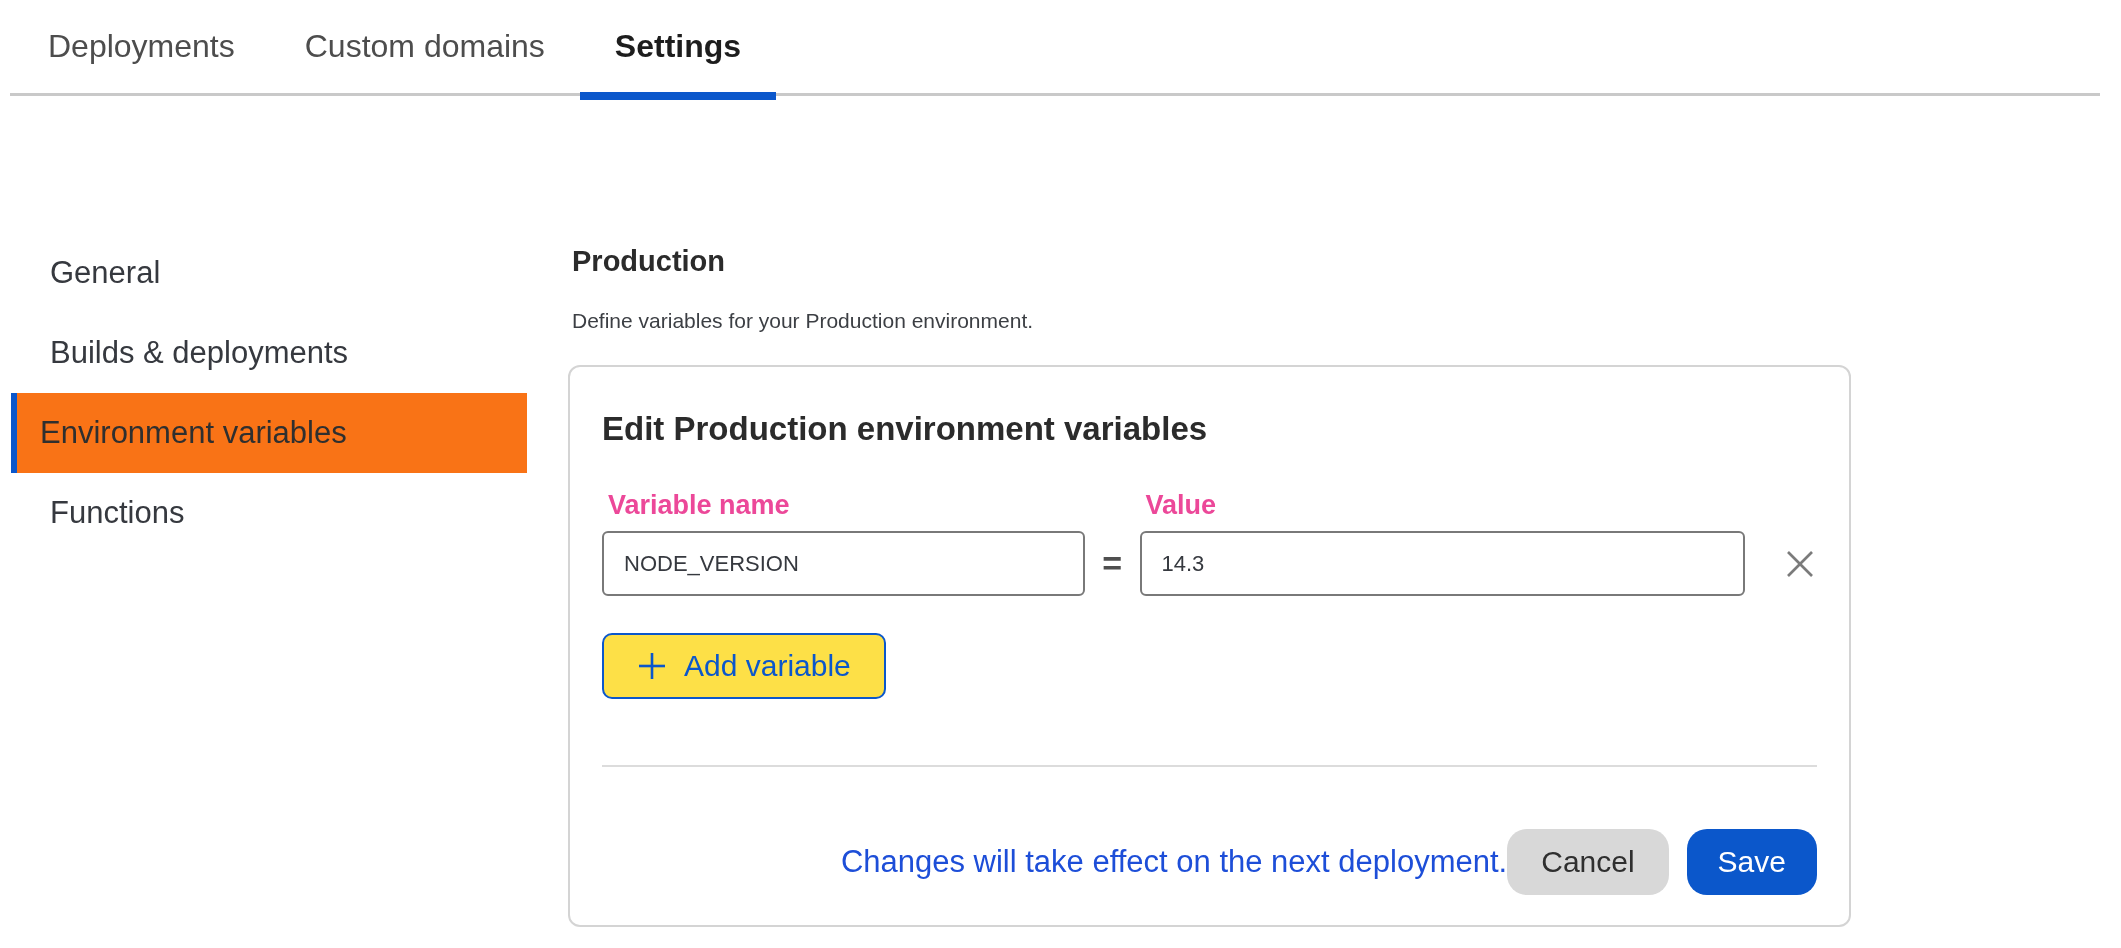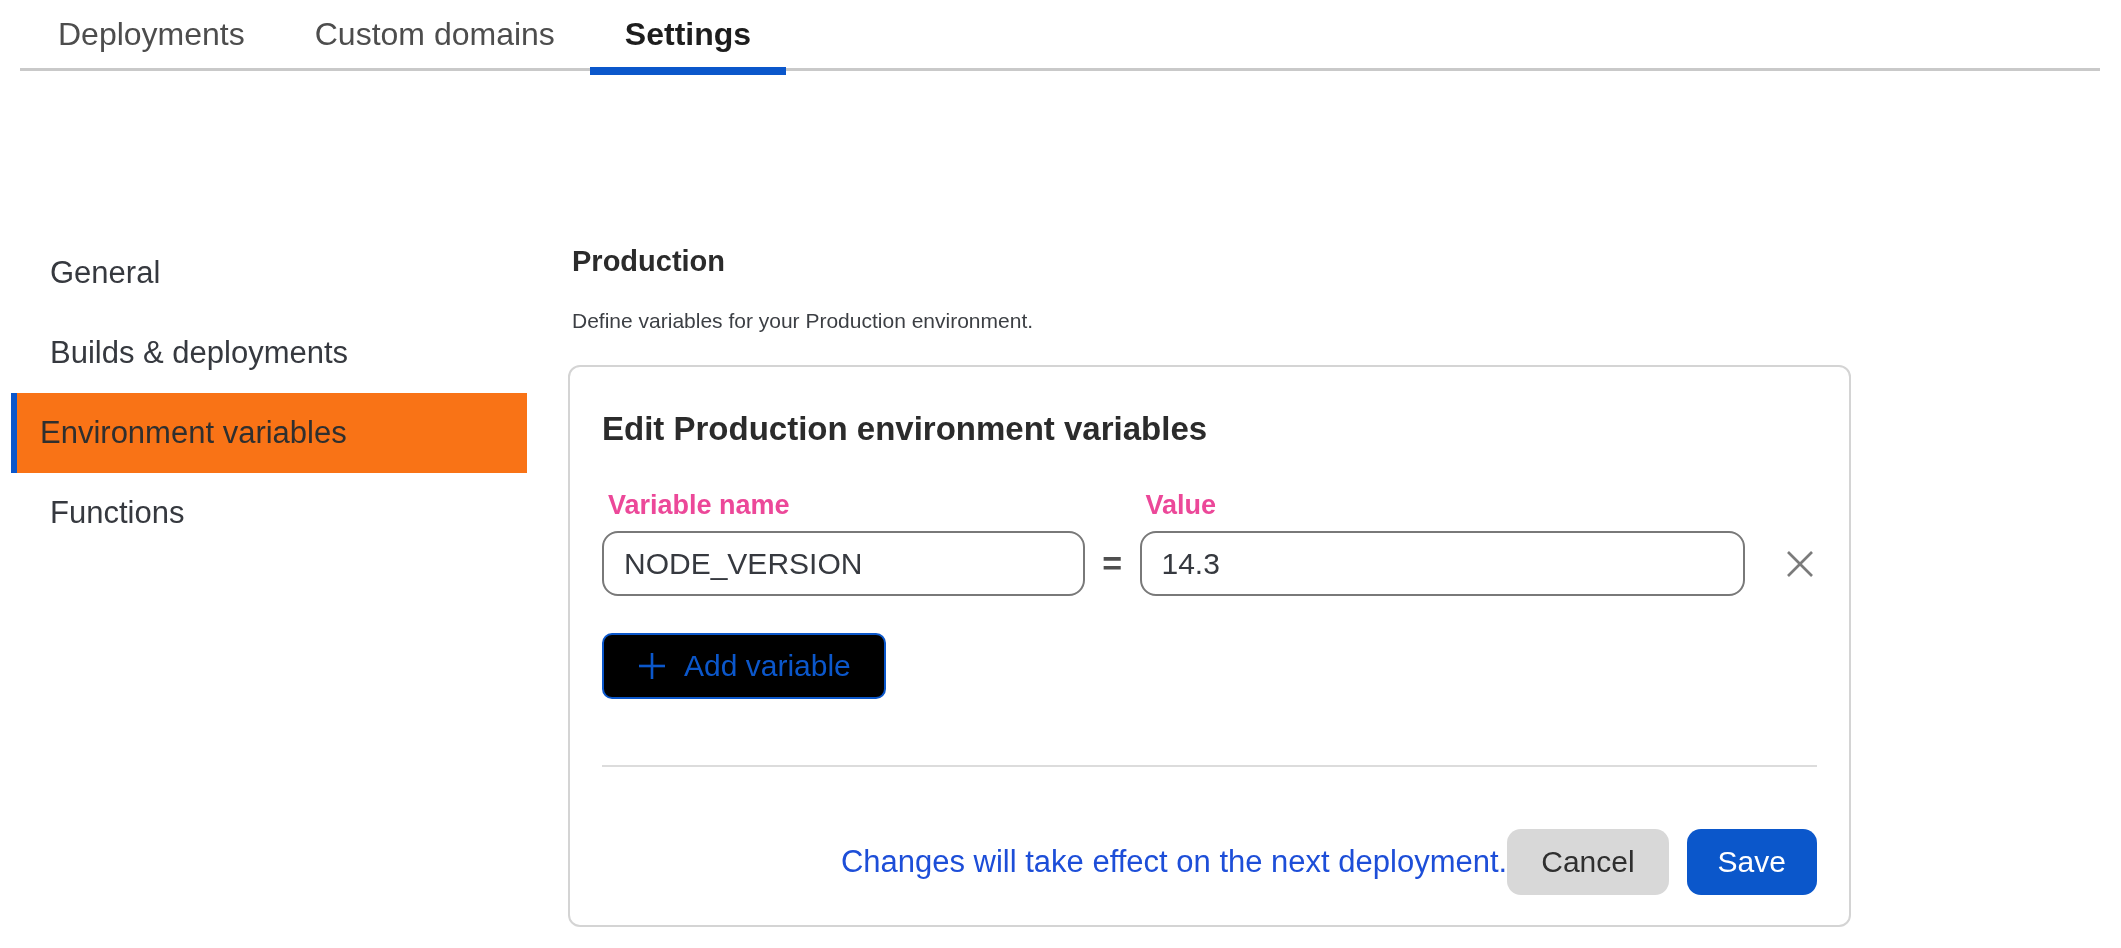--- a/index.html
+++ b/index.html
@@ -8,21 +8,21 @@
     --text-body:#3c3f44;
     --tab-gray:#4d4d4d;
     --border-card:#d4d4d4;
     --border-input:#797979;
   }
   html,body{margin:0;padding:0;width:2121px;height:948px;overflow:hidden;background:#fff;
     font-family:"Liberation Sans",sans-serif;-webkit-font-smoothing:antialiased;}
   *{box-sizing:border-box;}
 
   
-  .tabbar{position:absolute;top:0;left:20px;right:21px;height:71px;
+  .tabbar{position:absolute;top:0;left:10px;right:21px;height:96px;
     border-bottom:3px solid #c9c9c9;display:flex;align-items:stretch;padding-left:3px;}
   .tab{padding:0 35px;font-size:32px;color:var(--tab-gray);display:flex;align-items:center;
     position:relative;cursor:pointer;white-space:nowrap;}
   .tab.active{color:#1d1d1d;font-weight:600;}
   .tab.active::after{content:"";position:absolute;left:0;right:0;bottom:-7px;height:8px;
     background:var(--blue);}
 
   
   .sidebar{position:absolute;left:11px;top:233px;width:516px;}
   .side-item{font-size:31px;line-height:36px;color:#36393f;padding:22px 0 22px 39px;cursor:pointer;}
@@ -36,35 +36,35 @@
 
   .card{margin-top:26px;width:1283px;border:2px solid var(--border-card);border-radius:12px;
     padding:42px 32px 30px 32px;background:#fff;}
   .card-title{margin:0;font-size:33px;line-height:40px;font-weight:700;color:var(--text-dark);}
 
   .var-row{display:flex;margin-top:40px;}
   .col-name{width:575px;}
   .col-value{width:721px;}
   .field-label{display:block;font-size:27px;line-height:32px;font-weight:700;color:#ec4899;padding-left:6px;}
   .text-input{margin-top:10px;width:100%;height:65px;border:2px solid var(--border-input);
-    border-radius:16px;font-size:30px;color:#36393f;padding:0 20px;font-family:inherit;background:#fff;outline:none;}
+    border-radius:6px;font-size:22px;color:#36393f;padding:0 20px;font-family:inherit;background:#fff;outline:none;}
   .col-eq{width:65px;align-self:flex-end;height:65px;display:flex;align-items:center;
     justify-content:center;font-size:34px;font-weight:600;color:#4f4f4f;}
   .col-remove{align-self:flex-end;height:65px;display:flex;align-items:center;margin-left:38px;}
   .close-btn{background:none;border:none;padding:0;cursor:pointer;display:flex;align-items:center;}
 
   .add-btn{margin-top:37px;display:inline-flex;align-items:center;gap:17px;height:66px;
     padding:0 33px;border:2px solid var(--blue);border-radius:10px;color:var(--blue);
-    font-size:30px;background:#000000;cursor:pointer;font-family:inherit;}
+    font-size:30px;background:#fde047;cursor:pointer;font-family:inherit;}
 
   .card-divider{margin:66px 0 0;border:none;border-top:2px solid #dcdcdc;}
 
   .card-footer{margin-top:62px;display:flex;align-items:center;}
   .footer-note{flex:1;font-size:31px;color:#1d4ed8;text-align:right;}
-  .btn{height:66px;border:none;border-radius:14px;font-size:30px;font-family:inherit;cursor:pointer;}
+  .btn{height:66px;border:none;border-radius:20px;font-size:30px;font-family:inherit;cursor:pointer;}
   .btn-cancel{padding:0 34px;background:#d8d8d8;color:#2f2f2f;}
   .btn-save{padding:0 31px;background:var(--blue);color:#fff;margin-left:18px;}
 </style>
 </head>
 <body>
 
 <nav class="tabbar">
   <div class="tab">Deployments</div>
   <div class="tab">Custom domains</div>
   <div class="tab active">Settings</div>

